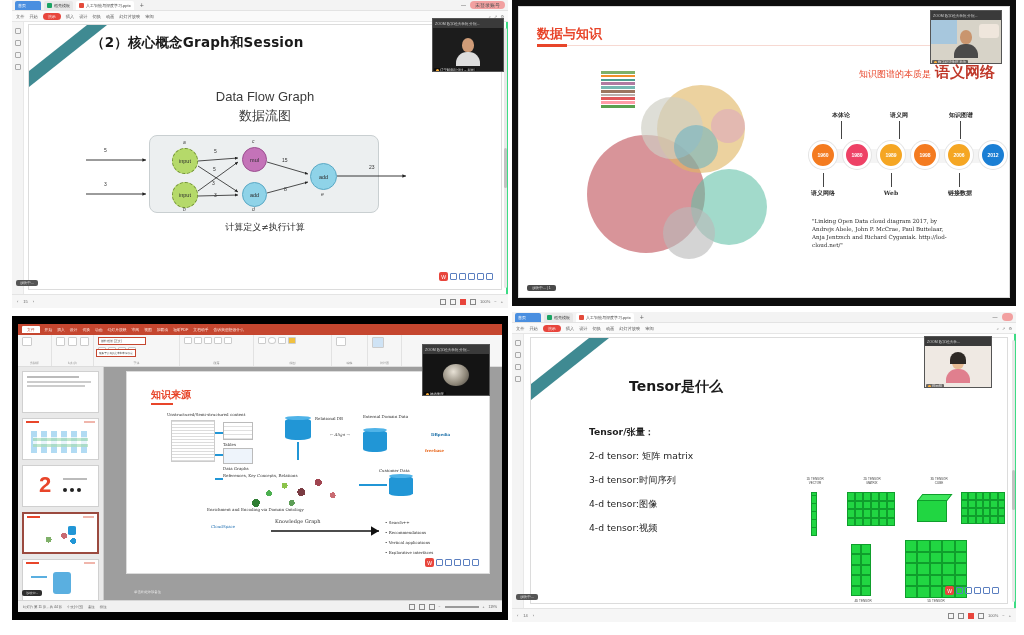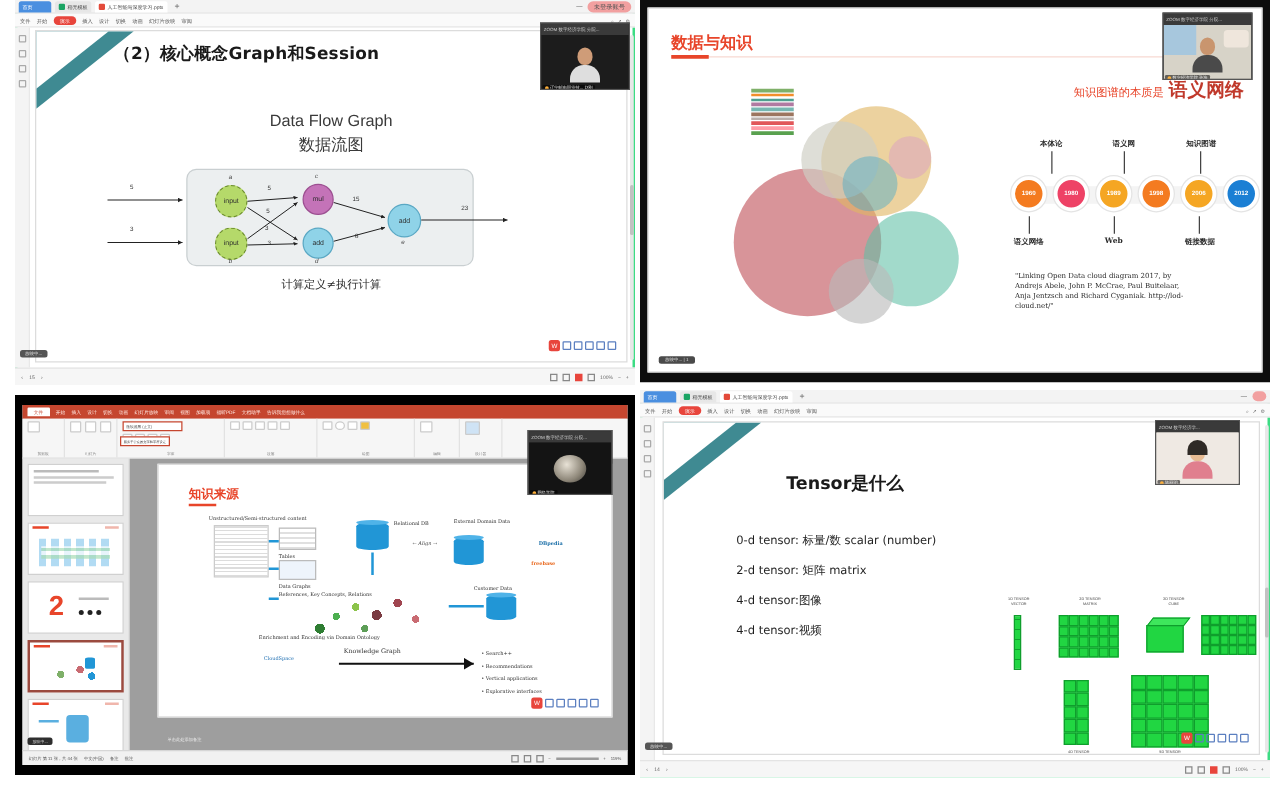--- a/index.html
+++ b/index.html
@@ -793,22 +793,23 @@
       <i></i>
       <i></i>
     </div>
 
     <div class="slide" id="br-slide">
       <div class="teal-corner"></div>
       <div class="teal-corner2"></div>
       <div class="slide-title-cn" id="br-title">Tensor是什么</div>
 
       <div class="tensor-lines">
-        <div class="tline">0-d tensor: 标量/数 scalar (number)</div>
+        <div class="tline bold">Tensor/张量：</div>
         <div class="tline">2-d tensor: 矩阵 matrix</div>
+        <div class="tline">3-d tensor:时间序列</div>
         <div class="tline">4-d tensor:图像</div>
         <div class="tline">4-d tensor:视频</div>
       </div>
 
       <div class="tensor-art">
         <div class="tart-lab" style="left:2px; top:0px; width:40px;">1D TENSOR
 VECTOR</div>
         <div class="gbox" style="left:18px; top:14px; width:6px; height:44px;
           background:repeating-linear-gradient(0deg,#21d642 0 7px,#0f9e2c 7px 8px);"></div>
 

